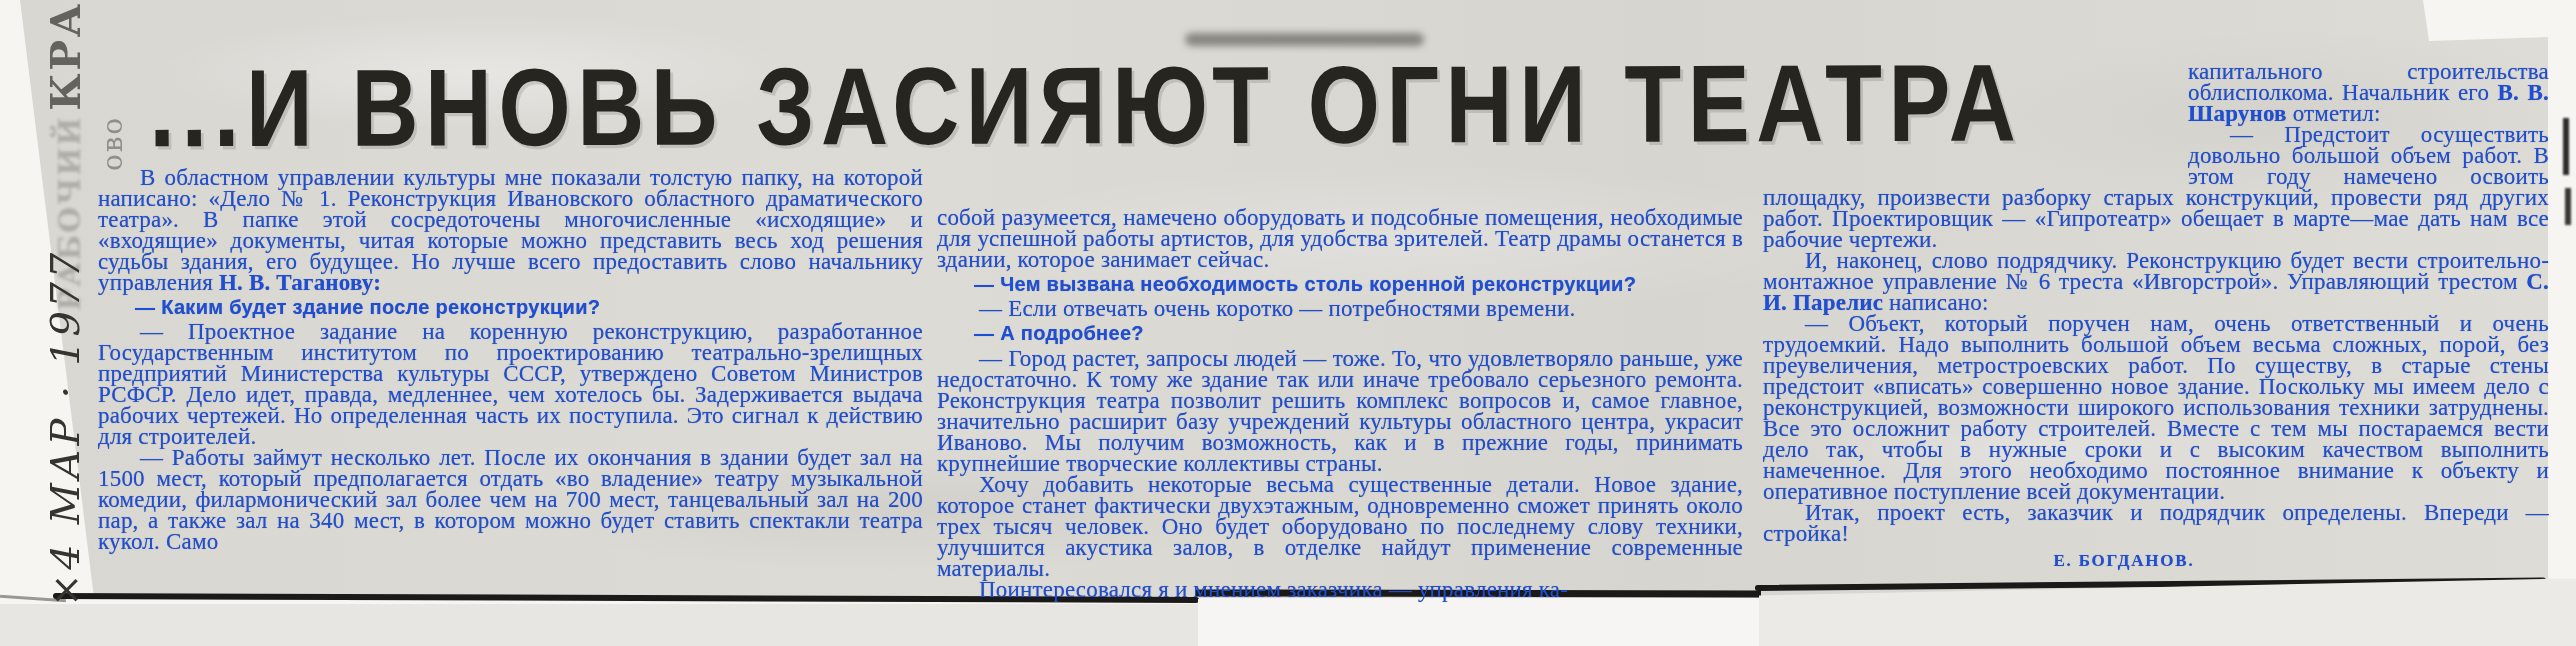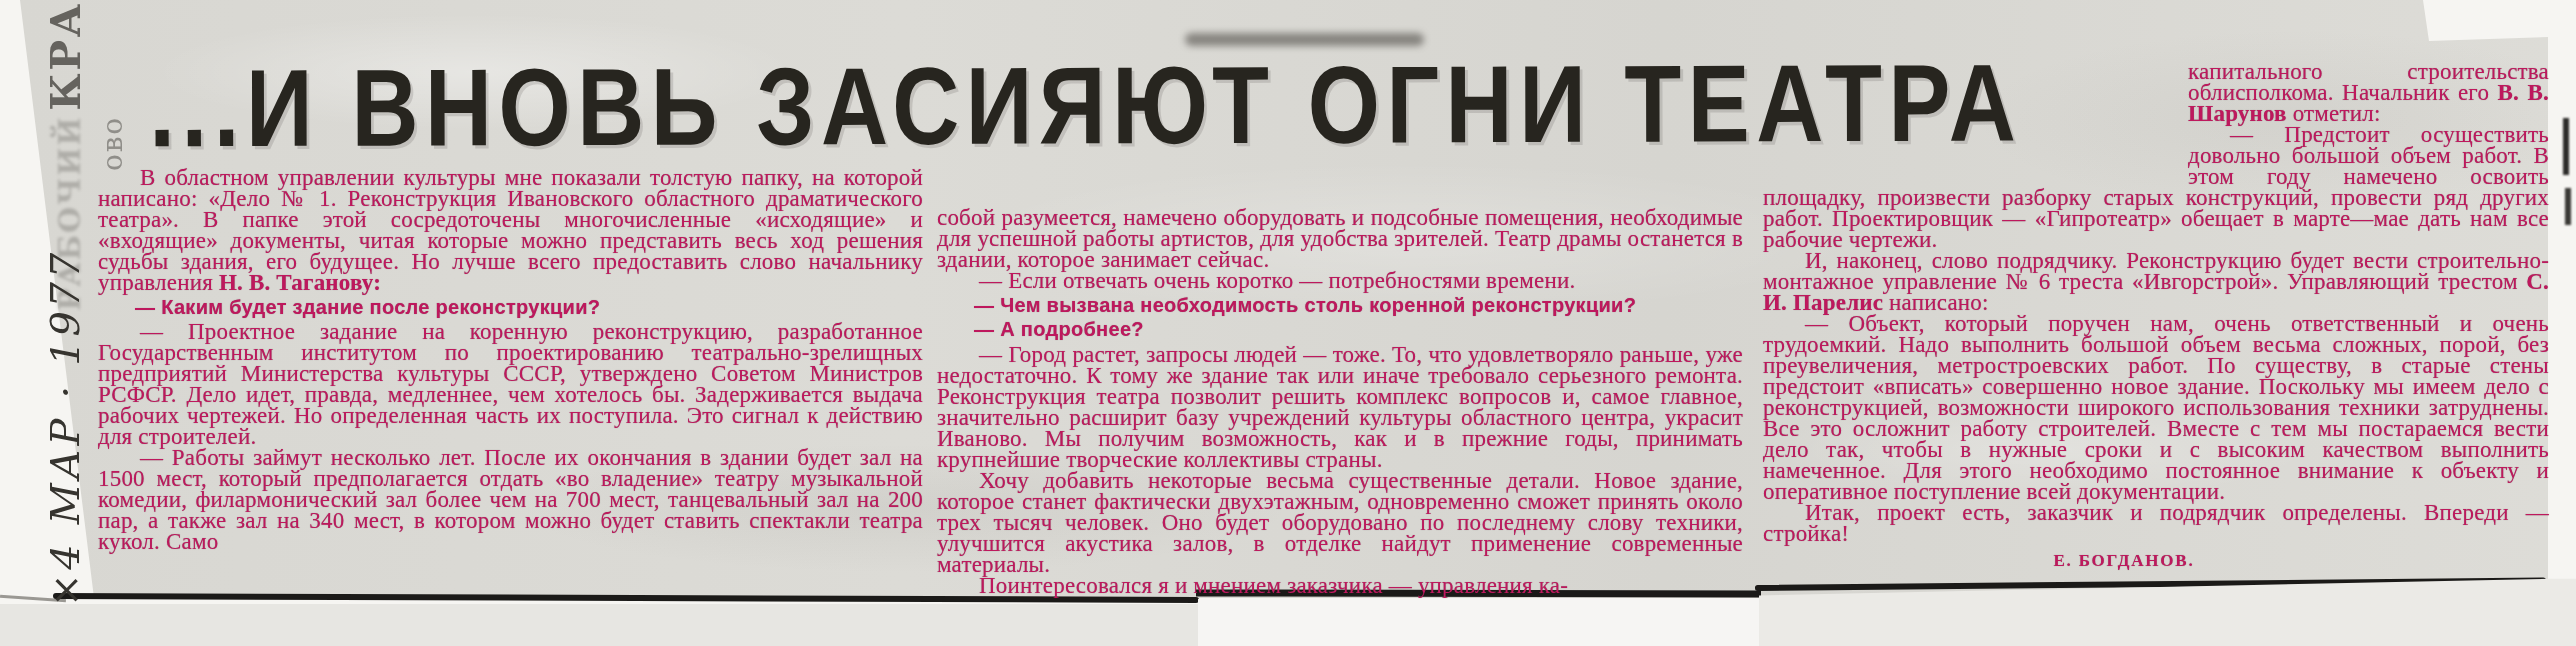--- a/index.html
+++ b/index.html
@@ -50,21 +50,21 @@
   
   .headline{
     position:absolute;left:149px;top:46px;white-space:nowrap;
     font-family:"Liberation Sans", sans-serif;font-weight:bold;
     font-size:93px;letter-spacing:6.4px;color:#27251f;
     transform:scaleY(1.18) rotate(-0.15deg);transform-origin:0 0;
     text-shadow:2.8px 2.8px 0 rgba(40,38,34,.14);
   }
   
   .col{
-    position:absolute;text-align:justify;color:#be185d;
+    position:absolute;text-align:justify;color:#1d4ed8;
     font-size:23px;line-height:21px;letter-spacing:0.2px;
     text-shadow:0 0 0.9px rgba(35,33,28,.45);
   }
   .col1{left:98px;top:167px;width:825px;}
   .col2{left:937px;top:175px;width:806px;margin-top:32px;}
   .col3{left:1763px;top:61px;width:786px;}
   .para{margin:0;text-indent:42px;}
   .para.noindent{text-indent:0;}
   .q{font-family:"Liberation Sans", sans-serif;font-weight:bold;font-size:20px;
      line-height:21px;margin:3.7px 0;text-indent:37px;letter-spacing:0.3px;text-align:left;}
@@ -102,22 +102,22 @@
 
 <div class="col col1">
   <p class="para"><span>В областном управлении культуры мне показали толстую папку, на которой написано: «Дело № 1. Реконструкция Ивановского областного драматического театра». В папке этой сосредоточены многочисленные «исходящие» и «входящие» документы, читая которые можно представить весь ход решения судьбы здания, его будущее. Но лучше всего предоставить слово начальнику управления</span> <span class="bname">Н. В. Таганову:</span></p>
   <p class="para q">— Каким будет здание после реконструкции?</p>
   <p class="para">— Проектное задание на коренную реконструкцию, разработанное Государственным институтом по проектированию театрально-зрелищных предприятий Министерства культуры СССР, утверждено Советом Министров РСФСР. Дело идет, правда, медленнее, чем хотелось бы. Задерживается выдача рабочих чертежей. Но определенная часть их поступила. Это сигнал к действию для строителей.</p>
   <p class="para">— Работы займут несколько лет. После их окончания в здании будет зал на 1500 мест, который предполагается отдать «во владение» театру музыкальной комедии, филармонический зал более чем на 700 мест, танцевальный зал на 200 пар, а также зал на 340 мест, в котором можно будет ставить спектакли театра кукол. Само</p>
 </div>
 
 <div class="col col2">
   <p class="para noindent">собой разумеется, намечено оборудовать и подсобные помещения, необходимые для успешной работы артистов, для удобства зрителей. Театр драмы останется в здании, которое занимает сейчас.</p>
+  <p class="para q">— Чем вызвана необходимость столь коренной реконструкции?</p>
   <p class="para">— Если отвечать очень коротко — потребностями времени.</p>
-  <p class="para q">— Чем вызвана необходимость столь коренной реконструкции?</p>
   <p class="para q">— А подробнее?</p>
   <p class="para">— Город растет, запросы людей — тоже. То, что удовлетворяло раньше, уже недостаточно. К тому же здание так или иначе требовало серьезного ремонта. Реконструкция театра позволит решить комплекс вопросов и, самое главное, значительно расширит базу учреждений культуры областного центра, украсит Иваново. Мы получим возможность, как и в прежние годы, принимать крупнейшие творческие коллективы страны.</p>
   <p class="para">Хочу добавить некоторые весьма существенные детали. Новое здание, которое станет фактически двухэтажным, одновременно сможет принять около трех тысяч человек. Оно будет оборудовано по последнему слову техники, улучшится акустика залов, в отделке найдут применение современные материалы.</p>
   <p class="para">Поинтересовался я и мнением заказчика — управления ка-</p>
 </div>
 
 <div class="col col3">
   <div class="headline-spacer"></div>
   <p class="para noindent"><span>капитального строительства облисполкома. Начальник его</span> <span class="bname">В. В. Шарунов</span> <span>отметил:</span></p>
   <p class="para">— Предстоит осуществить довольно большой объем работ. В этом году намечено освоить площадку, произвести разборку старых конструкций, провести ряд других работ. Проектировщик — «Гипротеатр» обещает в марте—мае дать нам все рабочие чертежи.</p>

